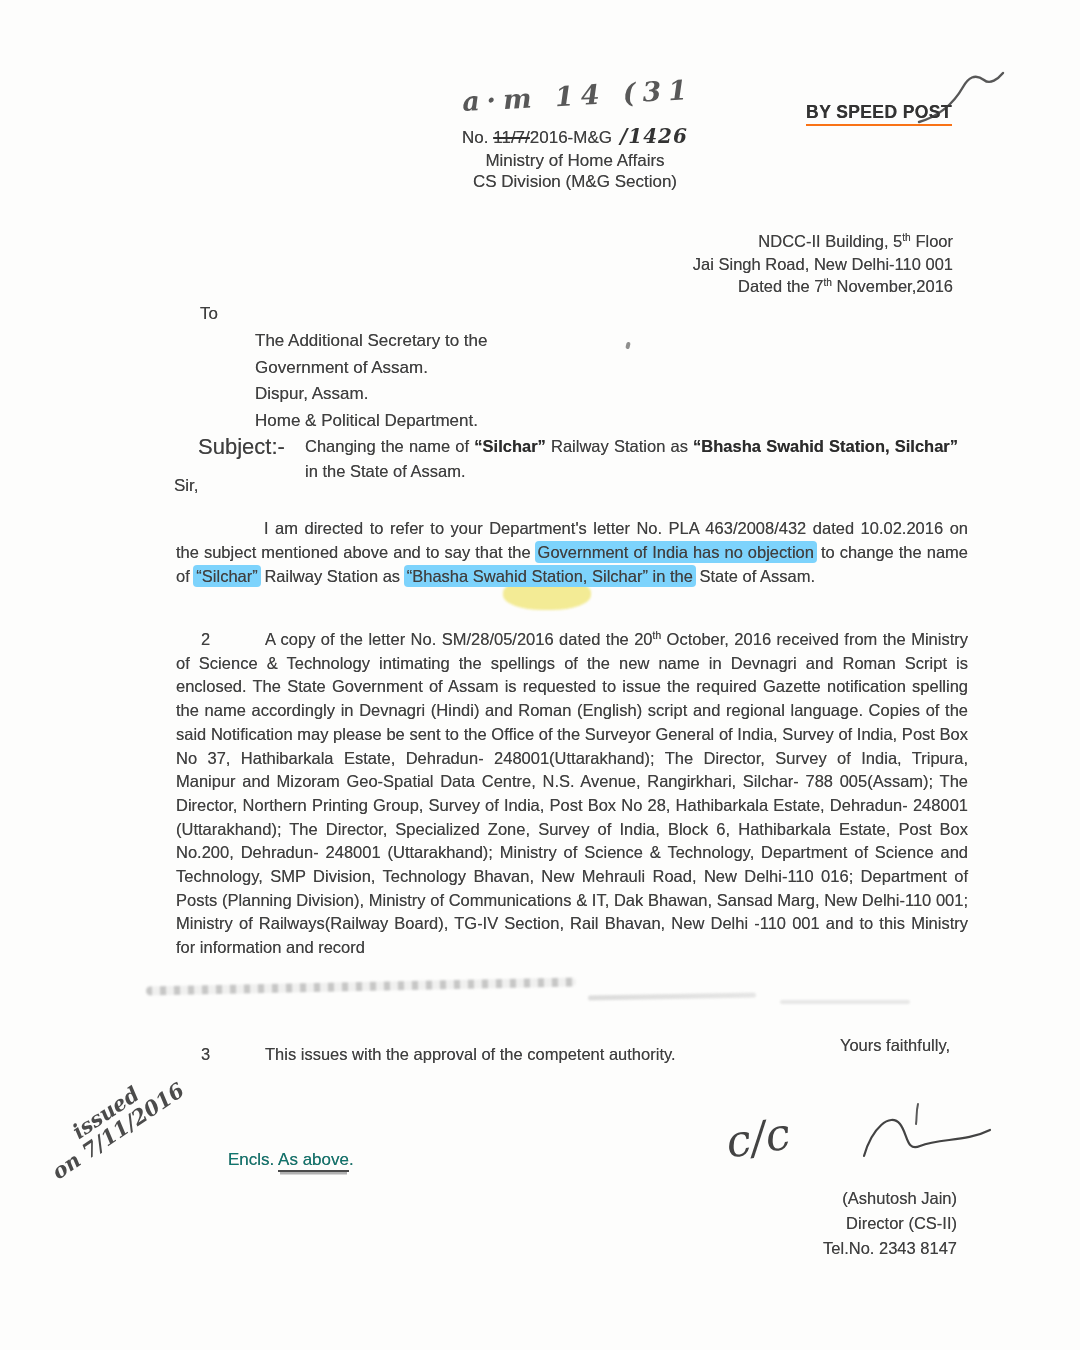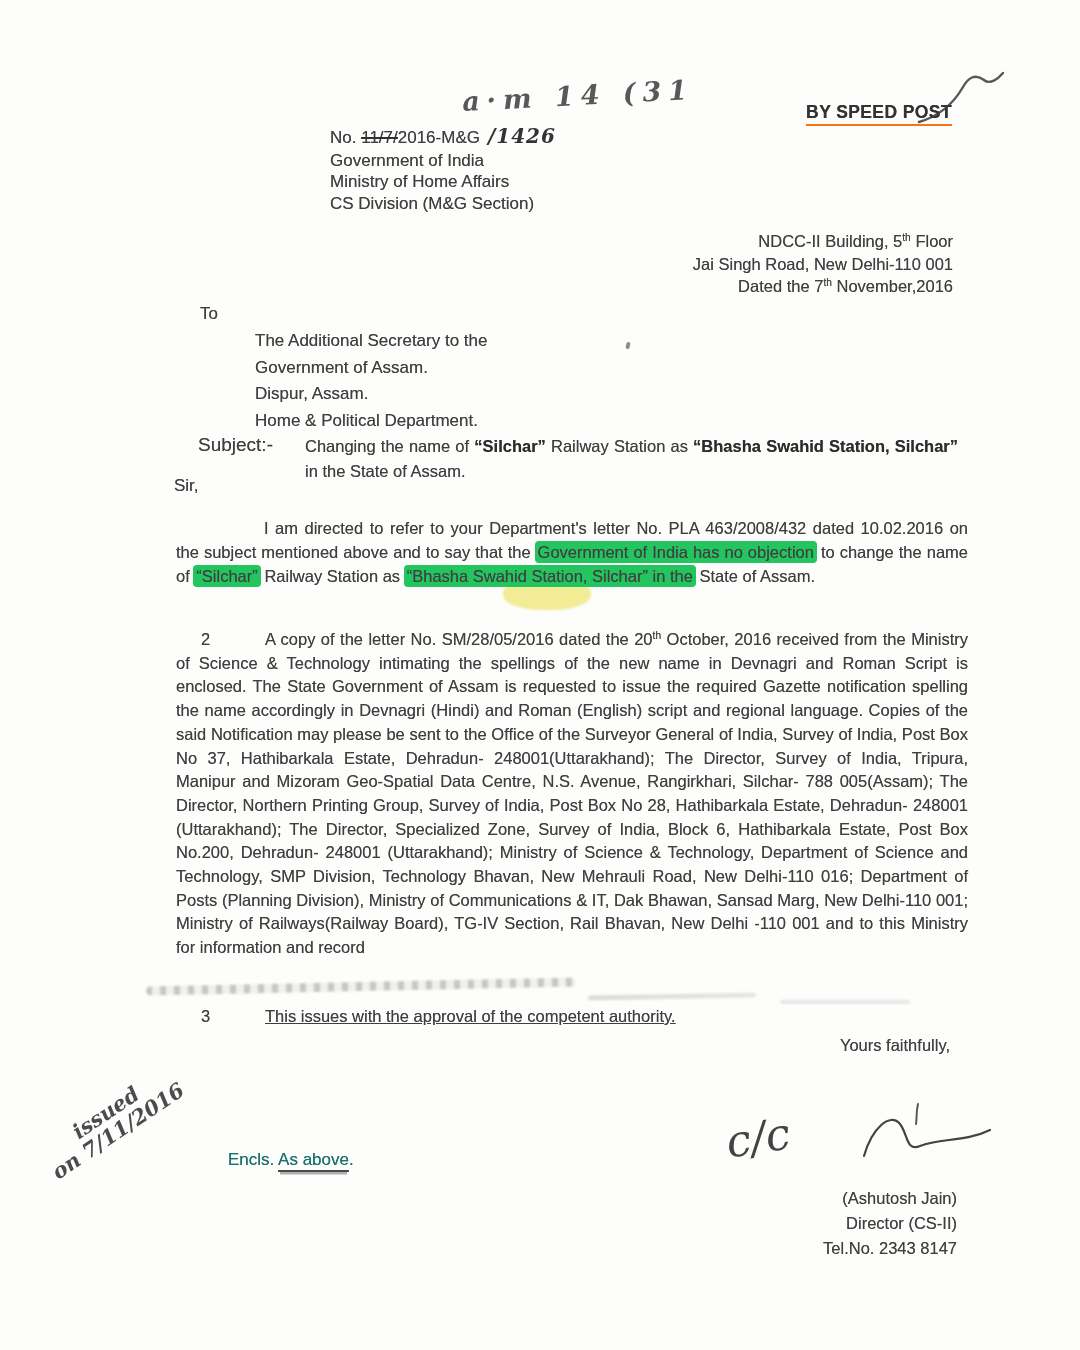--- a/index.html
+++ b/index.html
@@ -8,49 +8,49 @@
     background:#fdfdfc;overflow:hidden;
     font-family:"Liberation Sans",sans-serif;
     color:#3f3f3f;
     text-shadow:0 0 .6px rgba(80,80,80,.75);
   }
   .abs{position:absolute;}
   
   .sup{vertical-align:super;font-size:.62em;line-height:0;}
   .strike{text-decoration:line-through;text-decoration-thickness:2px;text-decoration-color:#2f2f2f;}
   .b{font-weight:bold;color:#2c2c2c;}
-  .hl{background:#22c55e;border-radius:4px;padding:2px 3px;margin:-2px -1px;
+  .hl{background:#7dd3fc;border-radius:4px;padding:2px 3px;margin:-2px -1px;
       -webkit-box-decoration-break:clone;box-decoration-break:clone;}
   .hw{font-family:"DejaVu Serif",serif;font-style:italic;color:#333;text-shadow:none;}
   .u{border-bottom:2.5px solid #4a4a4a;box-shadow:0 4.5px 0 -2px rgba(100,100,100,.5);padding-bottom:1px;}
   
   .top-note{left:462px;top:80px;font-size:27px;letter-spacing:7px;transform:rotate(-3deg);
             color:#3c3c3c;font-weight:bold;opacity:.85;}
   .speed-post{top:102px;right:128px;font-size:17.5px;letter-spacing:.4px;color:#333;
               border-bottom:2px solid #f97316;padding-bottom:1px;font-weight:bold;
               text-shadow:0 0 .4px #555;}
   .tick-svg{left:915px;top:70px;}
   
-  .head-center{left:330px;top:126px;width:490px;font-size:17px;line-height:21.5px;}
+  .head-center{left:330px;top:126px;width:490px;text-align:center;font-size:17px;line-height:21.5px;}
   .head-center .ref{margin-bottom:1px;}
   .head-center .hw{font-size:20px;font-weight:bold;letter-spacing:1px;}
   .office-addr{top:230px;right:127px;text-align:right;font-size:16.5px;line-height:22.5px;}
   
   .to-label{left:200px;top:304px;font-size:17px;}
   .recipient{left:255px;top:328px;font-size:17px;line-height:26.5px;}
   
   .subject-row{left:198px;top:434px;width:760px;display:flex;}
-  .subject-label{width:107px;flex:none;font-size:19px;}
+  .subject-label{width:107px;flex:none;font-size:22px;}
   .subject-text{width:653px;font-size:16.5px;line-height:25px;text-align:justify;}
   .salutation{left:174px;top:476px;font-size:17px;}
   
   .para{left:176px;width:792px;font-size:16.5px;text-align:justify;z-index:2;}
   .para1{top:516px;line-height:24px;text-indent:88px;}
   .para2{top:628px;line-height:23.7px;}
-  .para3{top:1004px;line-height:24px;text-decoration:underline;}
+  .para3{top:1042px;line-height:24px;}
   .pnum{display:inline-block;width:89px;padding-left:25px;box-sizing:border-box;}
   .hl-blob{left:503px;top:578px;width:88px;height:32px;background:#f3eb95;border-radius:45%;
            filter:blur(1.2px);z-index:1;}
   
   .smudge{border-radius:5px;z-index:1;}
   .s1{left:146px;top:982px;width:430px;height:9px;opacity:.5;transform:rotate(-1.2deg);filter:blur(1px);
       background:repeating-linear-gradient(92deg,rgba(100,100,100,.7) 0 6px,rgba(165,165,165,.3) 6px 14px);}
   .s2{left:588px;top:994px;width:168px;height:5px;opacity:.28;transform:rotate(-1deg);filter:blur(1.2px);
       background:linear-gradient(to right,#888,#aaa);}
   .s3{left:780px;top:1000px;width:130px;height:4px;opacity:.2;filter:blur(1.3px);background:#909090;}
@@ -73,21 +73,20 @@
 
   <div class="abs hw top-note">a·m  14 (31</div>
 
   <div class="abs speed-post">BY SPEED POST</div>
   <svg class="abs tick-svg" width="92" height="58">
     <path d="M4,52 C28,45 40,31 48,17 C53,8 60,3 69,10 C75,15 83,9 88,3" fill="none" stroke="#3a3a3a" stroke-width="2.4" stroke-linecap="round" opacity="0.85"></path>
   </svg>
 
   <div class="abs head-center">
     <div class="ref"><span>No. </span><span class="strike">11/7/</span><span>2016-M&amp;G</span><span class="hw"> /1426</span></div>
-    <div>Government of India</div>
     <div>Ministry of Home Affairs</div>
     <div>CS Division (M&amp;G Section)</div>
   </div>
 
   <div class="abs office-addr">
     <div><span>NDCC-II Building, 5</span><span class="sup">th</span><span> Floor</span></div>
     <div><span>Jai Singh Road, New Delhi-110 001</span></div>
     <div><span>Dated  the 7</span><span class="sup">th</span><span> November,2016</span></div>
   </div>
 

